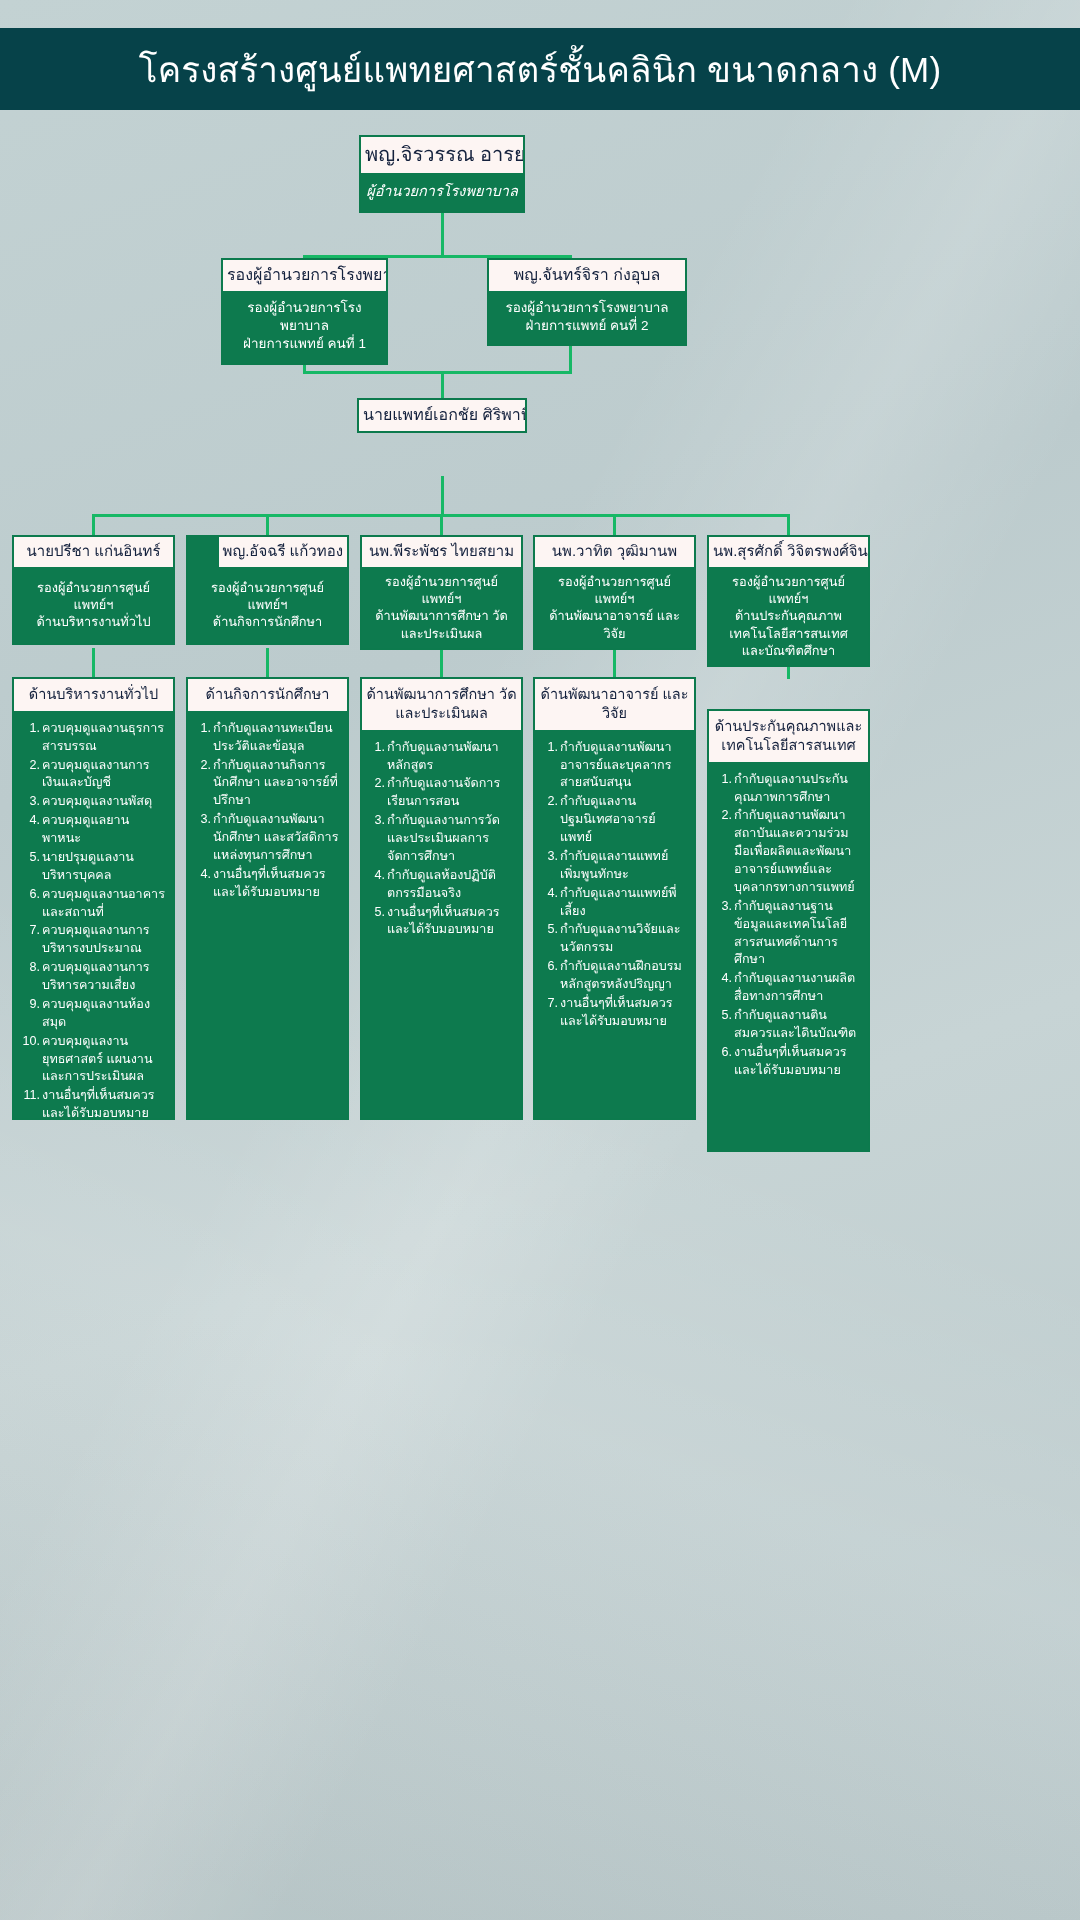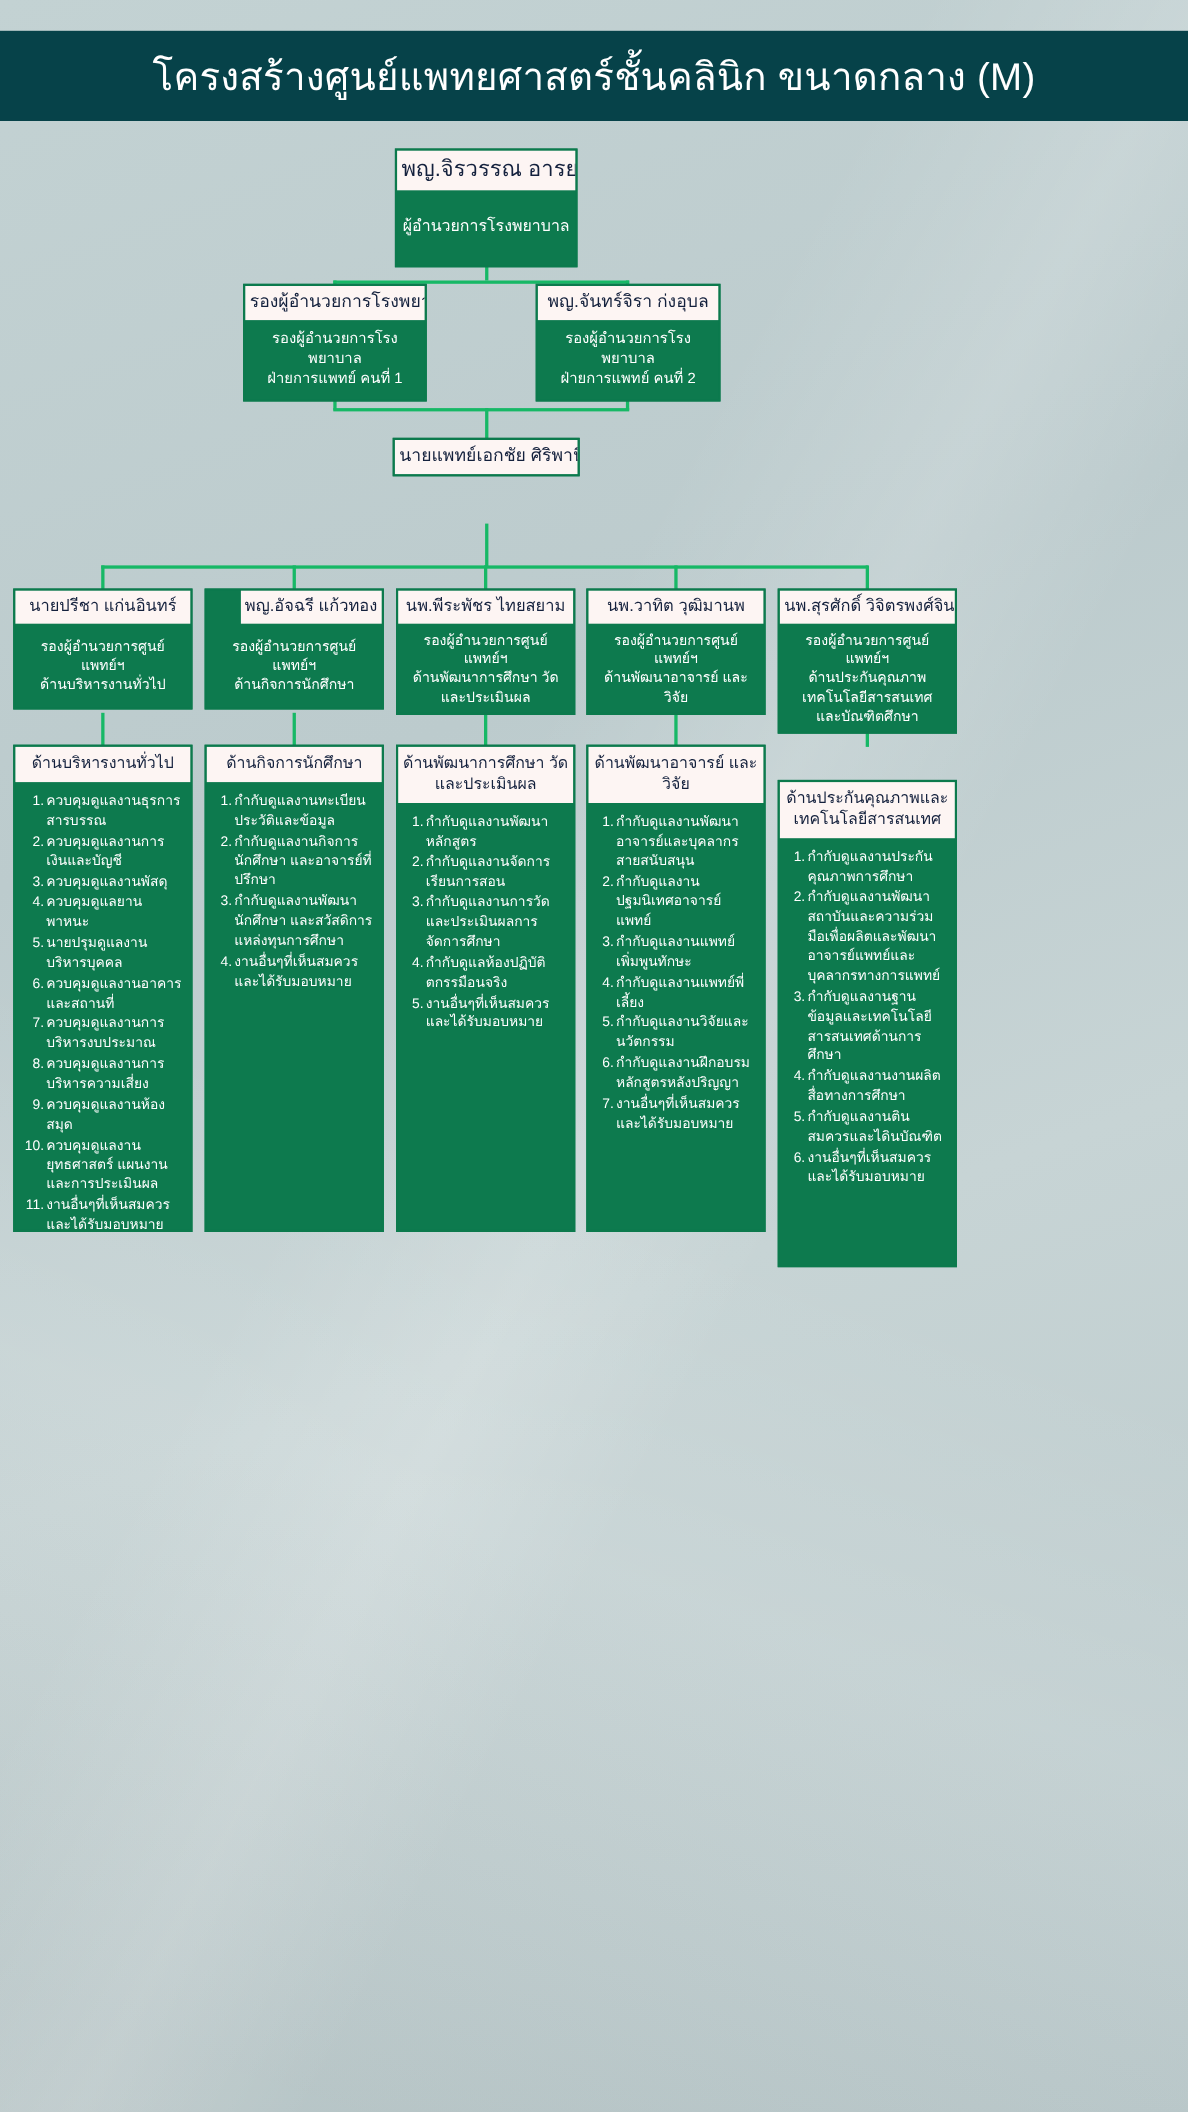--- a/index.html
+++ b/index.html
@@ -85,25 +85,25 @@
     padding: 8px 6px 9px;
     flex: 1;
     display: flex;
     align-items: center;
     justify-content: center;
   }
 
   
   #node-root { left: 359px; top: 25px; width: 166px; }
   #node-root .node-name { font-size: 20px; }
-  #node-root .node-role { padding: 24px 5px; }
+  #node-root .node-role { padding: 9px 5px; font-style: italic; }
 
   
   #node-deputy-1 { left: 221px; top: 148px; width: 167px; }
-  #node-deputy-2 { left: 487px; top: 148px; width: 168px; }
+  #node-deputy-2 { left: 487px; top: 148px; width: 200px; }
   .deputy .node-role { font-size: 13.5px; min-height: 48px; }
 
   
   #node-mec { left: 357px; top: 288px; width: 170px; }
   #node-mec .node-role { font-size: 14px; min-height: 46px; }
 
   
   .vice {
     position: absolute;
     top: 425px;

